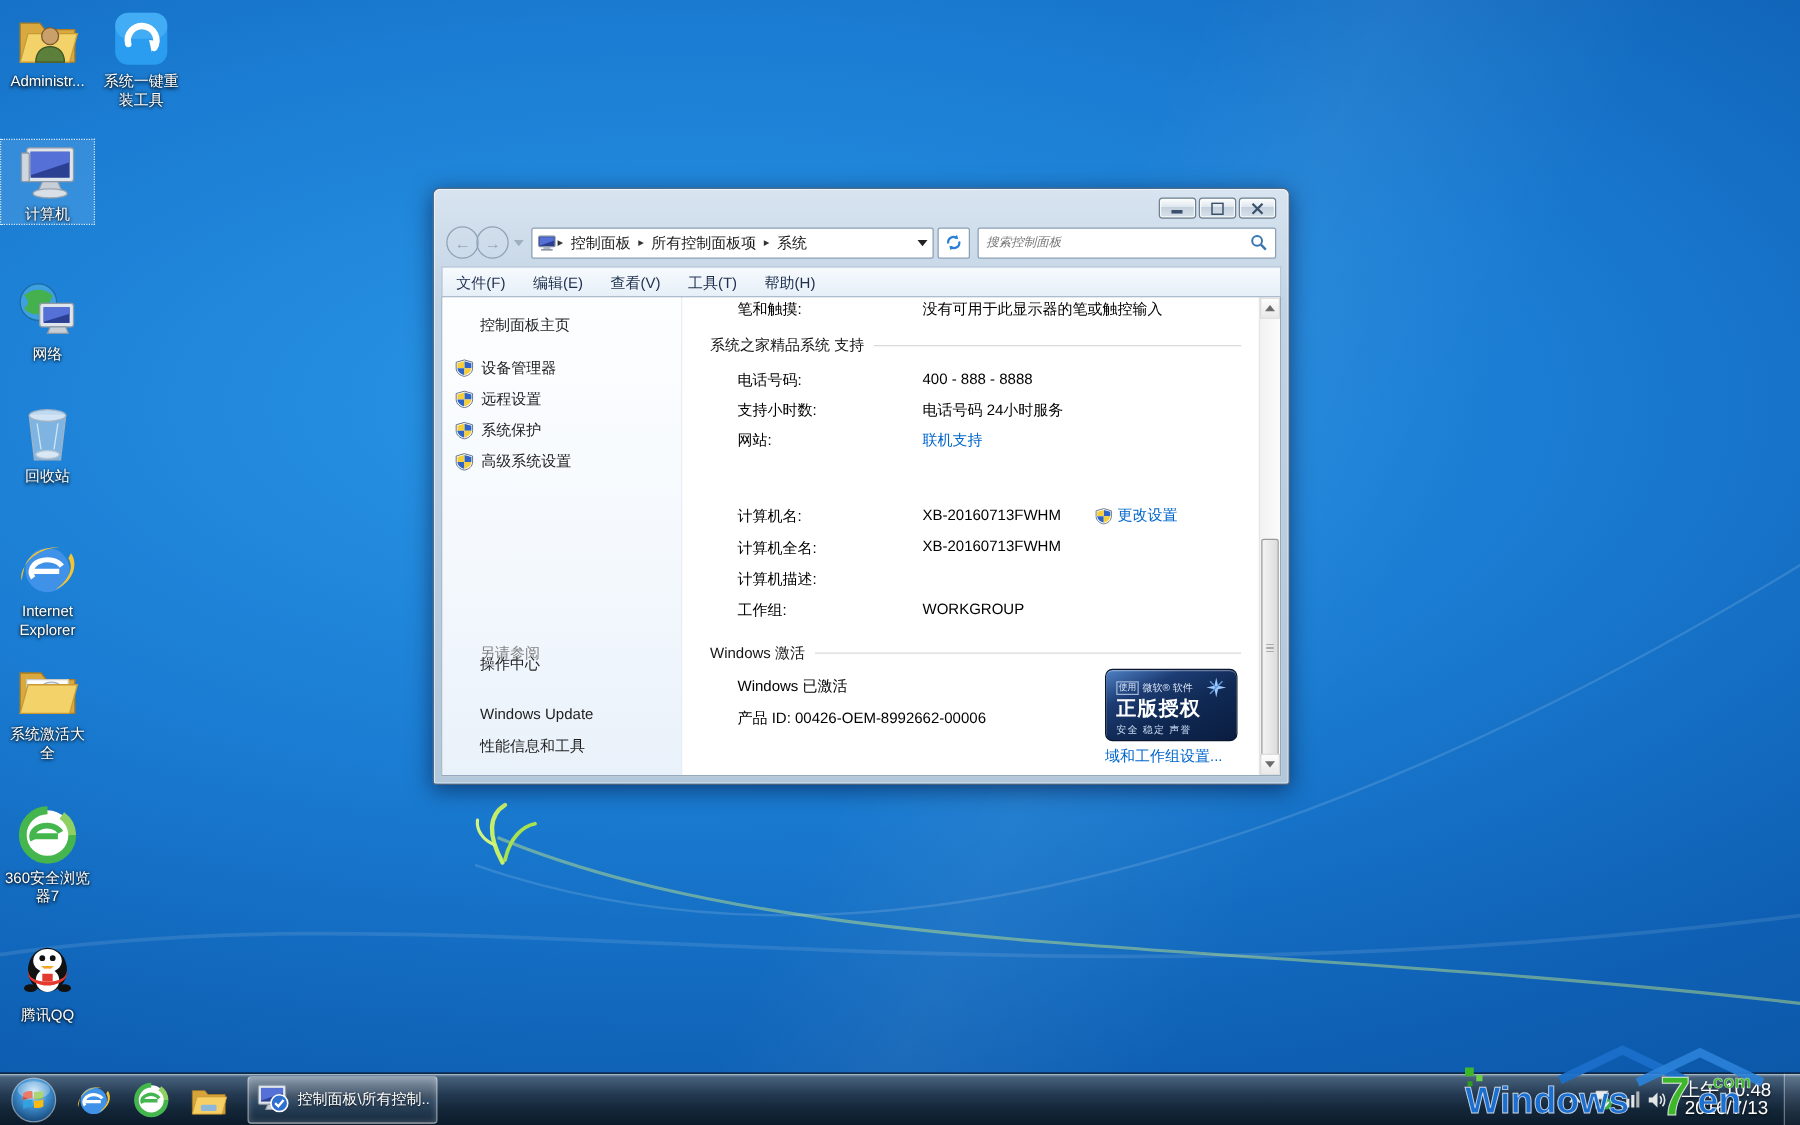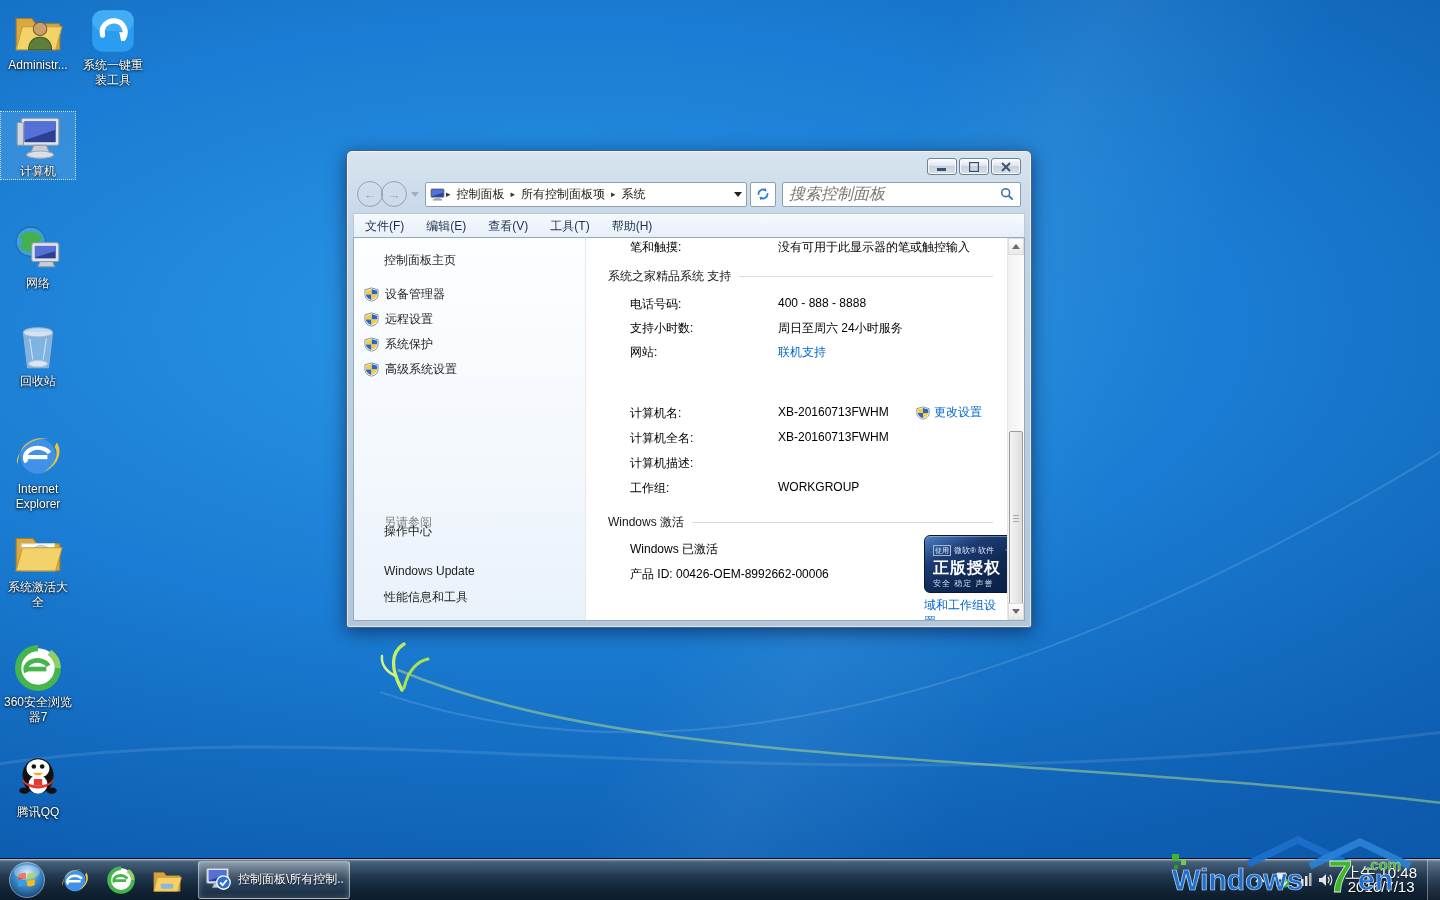--- a/index.html
+++ b/index.html
@@ -56,37 +56,37 @@
   .addr .addr-caret{ margin-left:auto; width:0;height:0;border-left:4px solid transparent;border-right:4px solid transparent;border-top:5px solid #222; }
   .refresh-btn{
     width:26px; height:25px; margin-left:3px; background:#fff; border:1px solid #8ba0b5; border-radius:2px;
     display:flex; align-items:center; justify-content:center;
   }
   .search{
     flex:1; height:25px; margin-left:6px; background:#fff; border:1px solid #8ba0b5; border-radius:2px;
     display:flex; align-items:center; padding:0 6px;
   }
   .search input{
-    flex:1; border:none; outline:none; font-style:italic; color:#14532d; font-size:16px;
+    flex:1; border:none; outline:none; font-style:italic; color:#14532d; font-size:10px;
     font-family:"Liberation Sans","DejaVu Sans",sans-serif; background:transparent;
   }
   .menubar{
     position:absolute; left:6px; right:6px; top:62px; height:24px;
     background:linear-gradient(180deg,#f6fafd,#e6eff8);
     border:1px solid #b9c9da; border-bottom:none;
     display:flex; align-items:center; color:#1e2f4d;
   }
   .menubar .mitem{ padding:0 11px; line-height:22px; }
 
   .contentwrap{
     position:absolute; left:6px; right:6px; top:86px; bottom:6px;
     border:1px solid #97aabd; background:#fff; display:flex;
   }
   .sidepane{
-    width:232px; position:relative;
+    width:192px; position:relative;
     background:linear-gradient(180deg,#fdfeff 0%,#f3f8fd 60%,#e9f1fa 100%);
     border-right:1px solid #e4e9ef; color:#1e1e1e;
   }
   .sp-item{ position:absolute; left:30px; white-space:nowrap; cursor:pointer; }
   .sp-task{ position:absolute; left:10px; display:flex; align-items:center; gap:6px; white-space:nowrap; cursor:pointer; }
   .sp-gray{ color:#848484; cursor:default; }
 
   .mainpane{ flex:1; position:relative; background:#fff; color:#000; overflow:hidden; }
   .row-lbl{ position:absolute; left:44px; white-space:nowrap; }
   .row-val{ position:absolute; left:192px; white-space:nowrap; }
@@ -387,21 +387,21 @@
       <div class="mainpane">
         <span class="row-lbl" style="top:1px;">笔和触摸:</span>
         <span class="row-val" style="top:1px;">没有可用于此显示器的笔或触控输入</span>
 
         <div class="sect" style="top:30px;">
           <span>系统之家精品系统 支持</span>
         </div>
         <span class="row-lbl" style="top:58px;">电话号码:</span>
         <span class="row-val" style="top:58px;">400 - 888 - 8888</span>
         <span class="row-lbl" style="top:82px;">支持小时数:</span>
-        <span class="row-val" style="top:82px;">周日至周六  24小时服务</span>
+        <span class="row-val" style="top:82px;">电话号码  24小时服务</span>
         <span class="row-lbl" style="top:106px;">网站:</span>
         <a class="row-val lnk" style="top:106px;">联机支持</a>
 
         <span class="row-lbl" style="top:167px;">计算机名:</span>
         <span class="row-val" style="top:167px;">XB-20160713FWHM</span>
         <span class="chg" style="top:166px;">
           <svg width="14" height="14" viewBox="0 0 16 16">
             <path d="M8 1 L15 3 V8 c0 4-3.5 6.5-7 7 c-3.5-.5-7-3-7-7 V3 z" fill="#fff" stroke="#5a6b80" stroke-width=".8"></path>
             <path d="M8 2.2 L14 3.9 V8 H8 z" fill="#2e63c8"></path>
               <path d="M8 2.2 L2 3.9 V8 H8 z" fill="#f7ce3a"></path>

